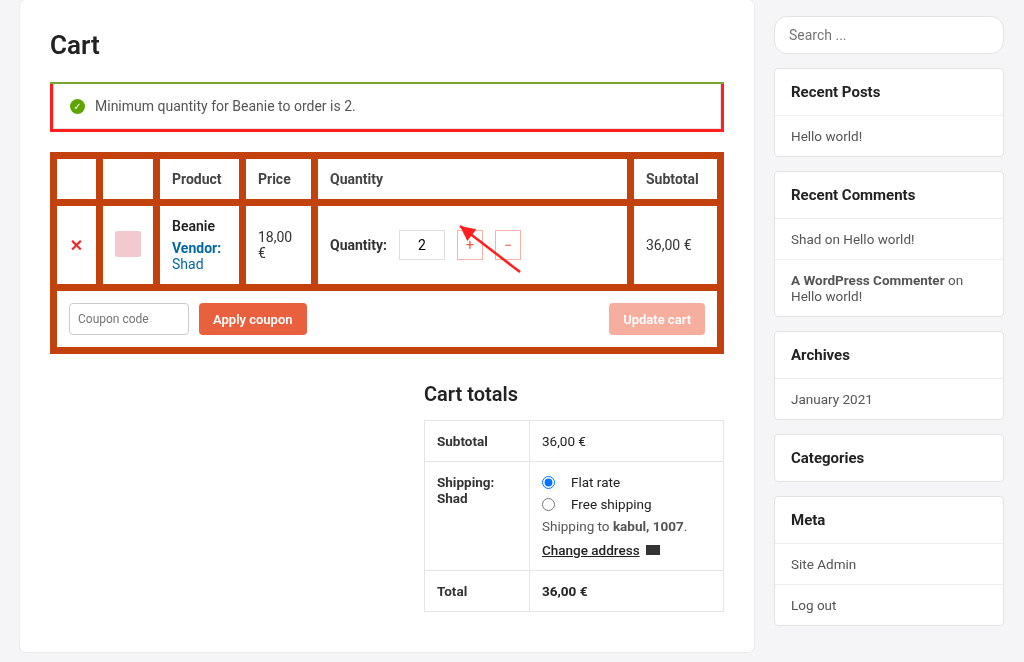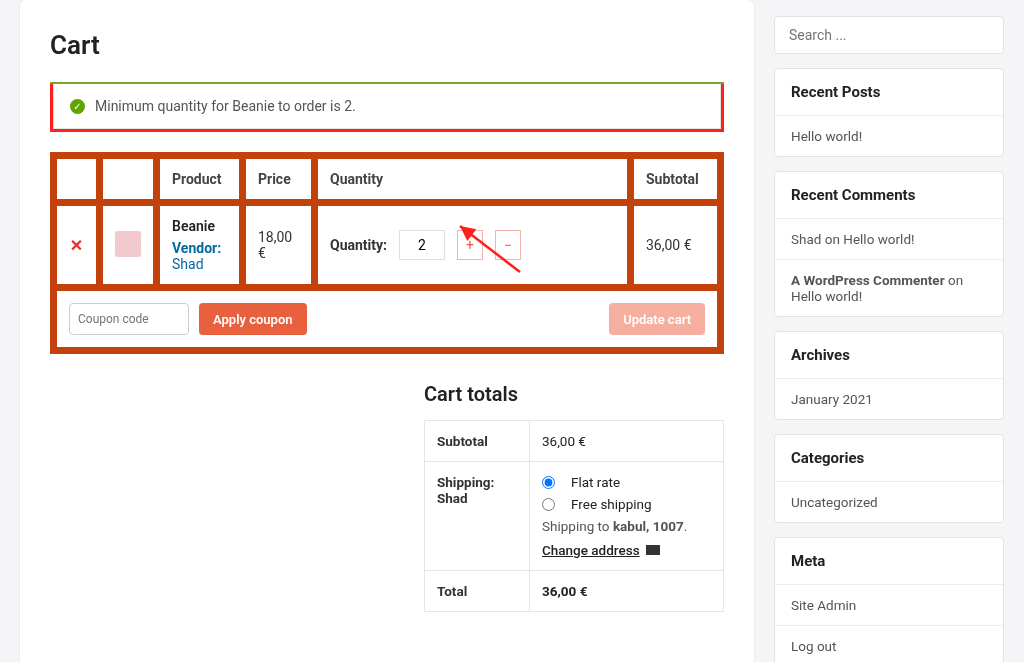--- a/index.html
+++ b/index.html
@@ -33,21 +33,21 @@
 .totals-wrap{width:300px;margin-left:auto;margin-top:28px}
 .totals-wrap h2{font-size:20px;font-weight:600;margin-bottom:14px}
 .totals-table{width:100%;border:1px solid #e5e5e5;border-collapse:collapse}
 .totals-table th,.totals-table td{border:1px solid #e5e5e5;padding:12px;text-align:left;vertical-align:top;font-size:13.5px}
 .totals-table th{font-weight:700;color:#333;width:105px}
 .ship-opt{display:flex;align-items:center;gap:16px;margin-bottom:6px}
 .ship-note{color:#555;margin-top:4px}
 .change-addr{color:#222;margin-top:8px;display:inline-flex;align-items:center;gap:6px;font-weight:500}
 .truck-icon{width:14px;height:10px;background:#333;display:inline-block}
 .btn-checkout{display:block;width:100%;margin-top:18px;background:#ea5a3e;color:#fff;border:none;border-radius:4px;height:46px;font-size:15px;font-weight:500;cursor:pointer}
-.search-box{background:#fff;border:1px solid #e3e3e3;border-radius:4px;padding:10px 14px;color:#999;font-size:14px}
+.search-box{background:#fff;border:1px solid #e3e3e3;border-radius:13px;padding:10px 14px;color:#999;font-size:14px}
 .widget{background:#fff;border:1px solid #e3e3e3;border-radius:4px}
 .widget-title{font-weight:700;font-size:15px;padding:14px 16px;color:#222}
 .widget-item{padding:12px 16px;border-top:1px solid #eee;color:#555;font-size:13.5px}
 .widget-item a{color:#555;text-decoration:none}
 .red-arrow{position:absolute;left:430px;top:222px;pointer-events:none}
 .red-arrow svg{overflow:visible}
 </style>
 </head>
 <body>
 
@@ -176,21 +176,20 @@
       </div>
     </div>
 
     <div class="widget">
       <div class="widget-title">Archives</div>
       <div class="widget-item"><a href="#">January 2021</a></div>
     </div>
 
     <div class="widget">
       <div class="widget-title">Categories</div>
-      <div class="widget-item"><a href="#">Uncategorized</a></div>
     </div>
 
     <div class="widget">
       <div class="widget-title">Meta</div>
       <div class="widget-item"><a href="#">Site Admin</a></div>
       <div class="widget-item"><a href="#">Log out</a></div>
 
     </div>
   </aside>
 </div>

